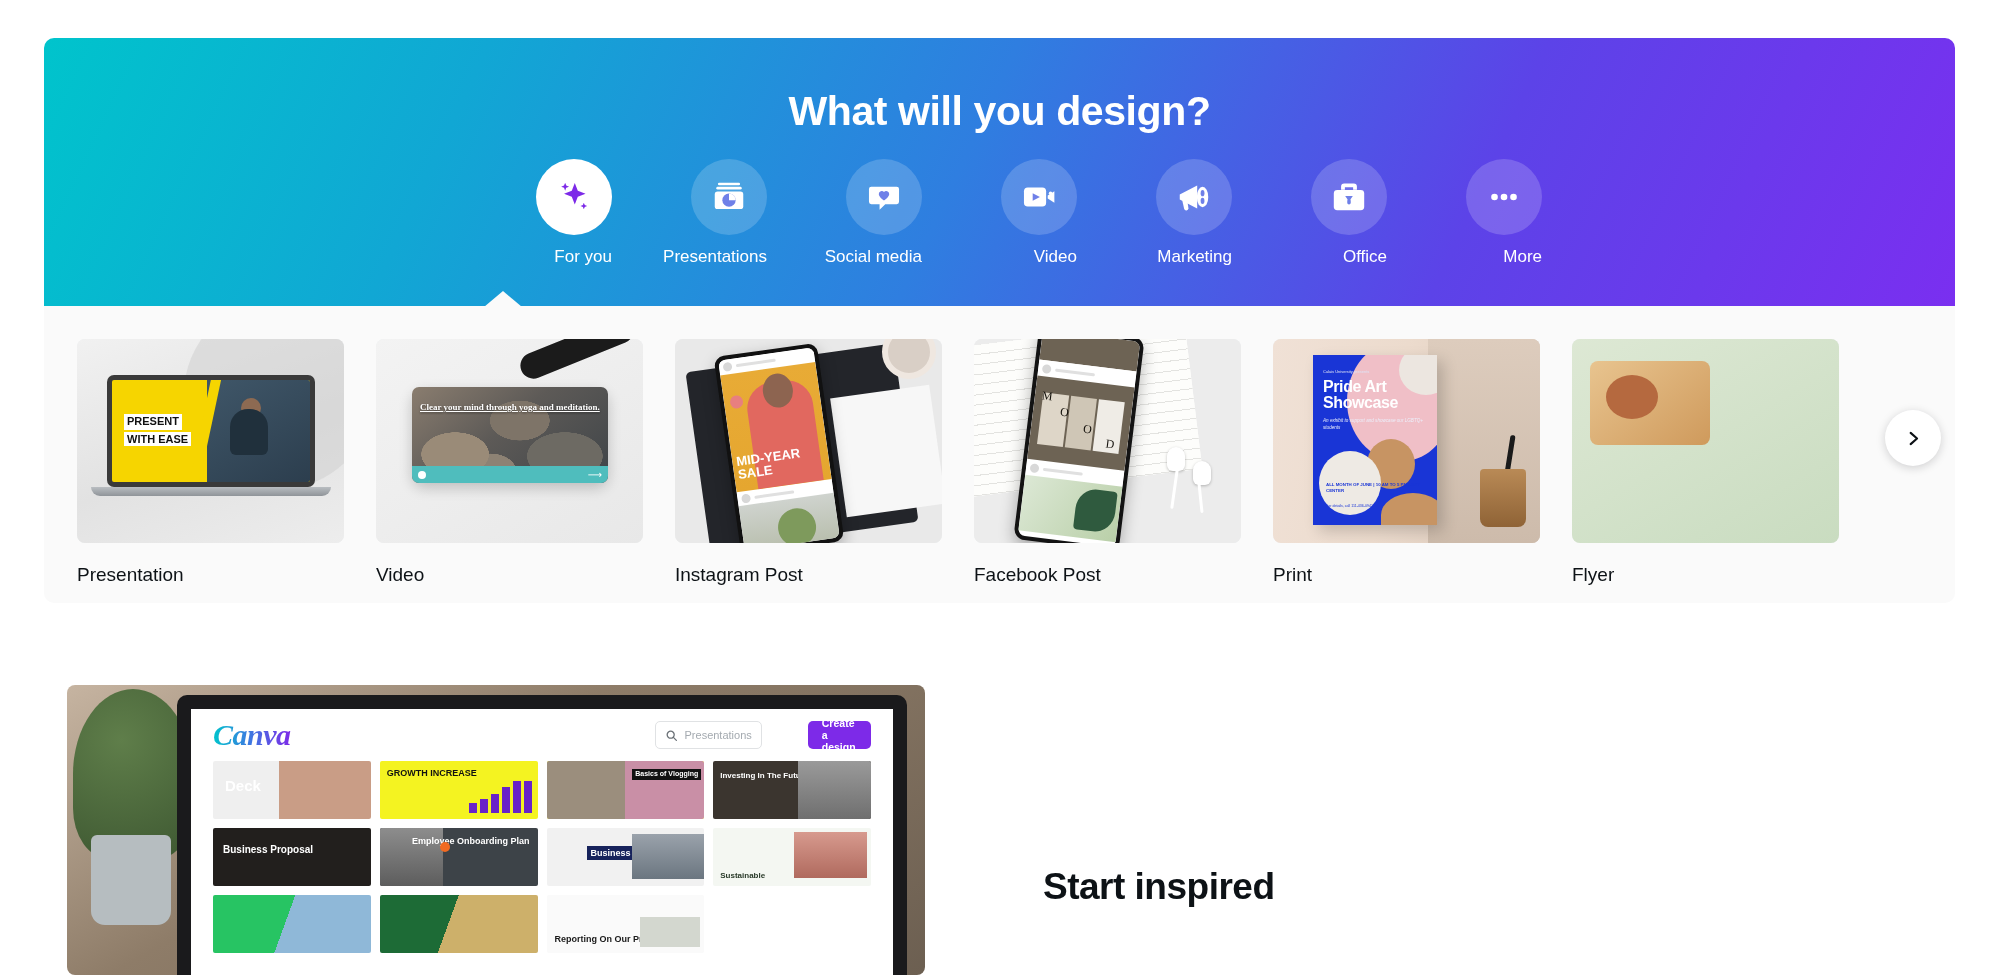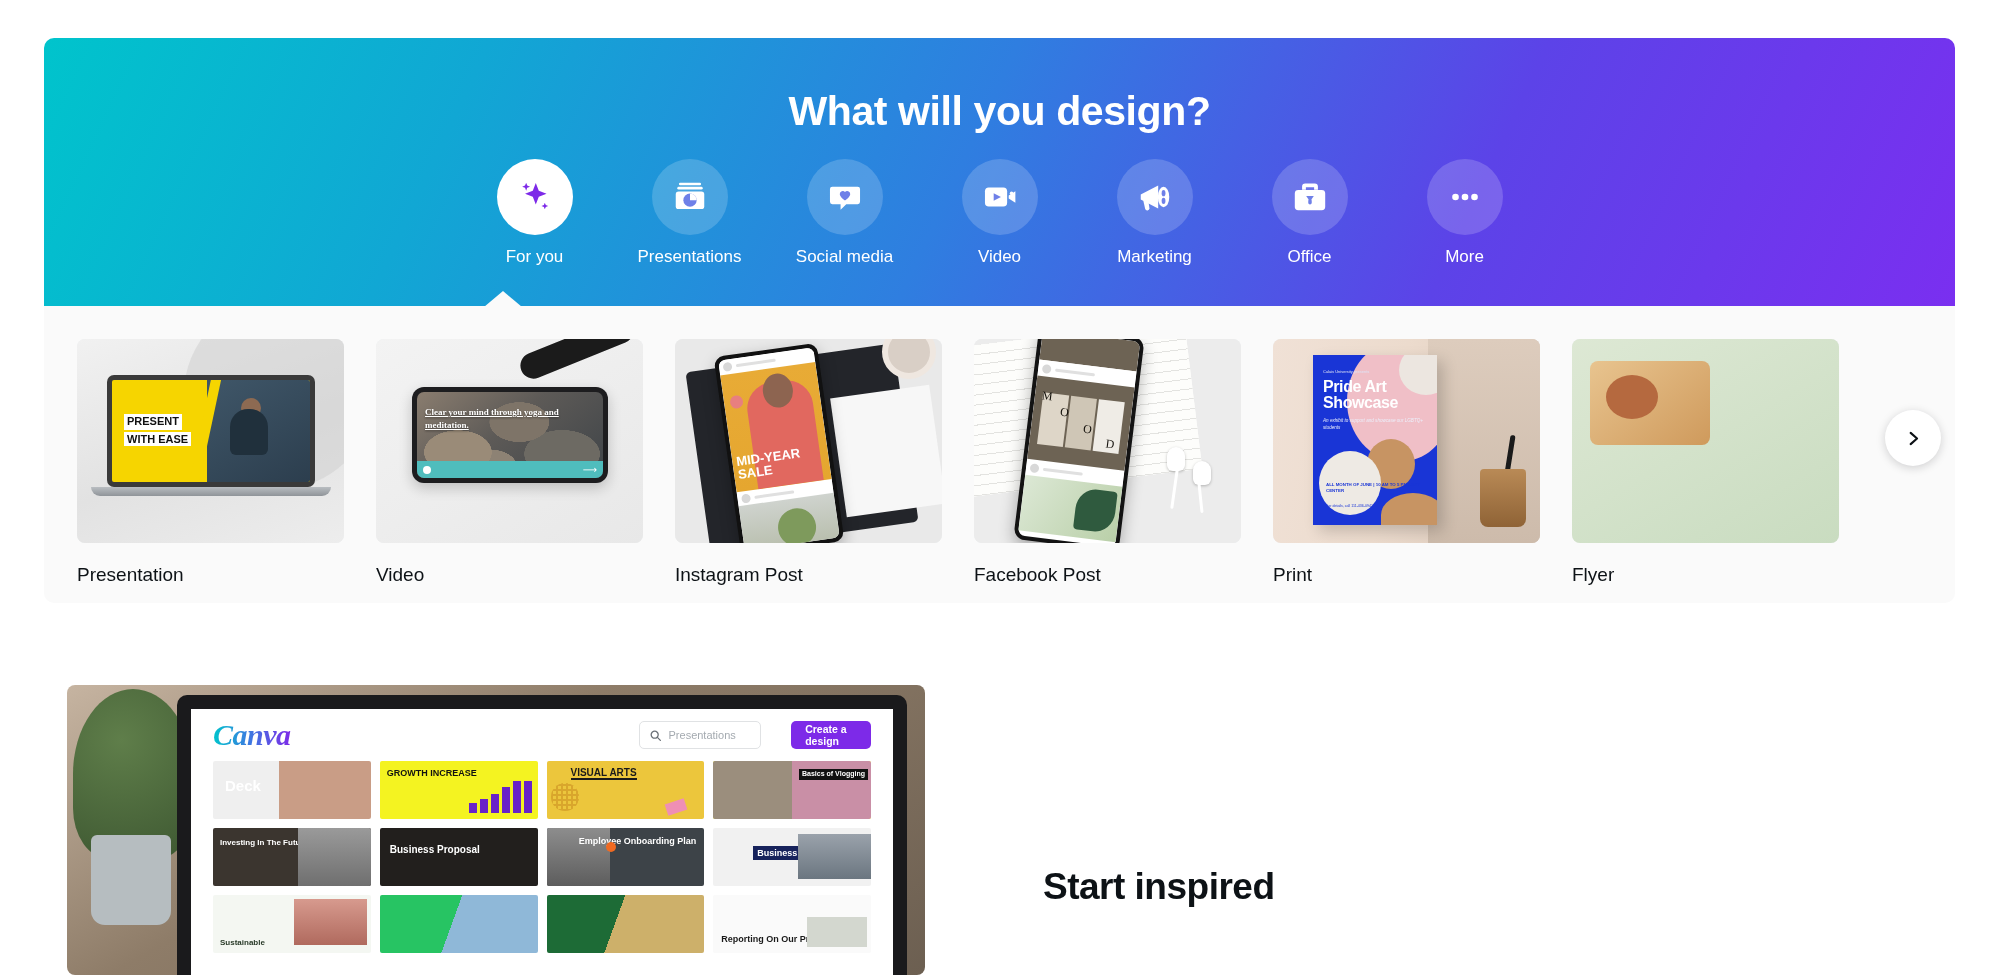--- a/index.html
+++ b/index.html
@@ -30,21 +30,21 @@
   .nav-row {
     display: flex;
     justify-content: center;
     gap: 0px;
     margin-top: 24px;
   }
   .nav-item {
     width: 155px;
     display: flex;
     flex-direction: column;
-    align-items: center;
+    align-items: flex-end;
     cursor: pointer;
   }
   .nav-circle {
     width: 76px; height: 76px;
     border-radius: 50%;
     background: rgba(255,255,255,0.18);
     display: flex; align-items: center; justify-content: center;
   }
   .nav-item.active .nav-circle { background: #ffffff; }
   .nav-circle svg { width: 38px; height: 38px; display: block; }
@@ -120,21 +120,21 @@
   .laptop-screen .photo::after{content:"";position:absolute;left:22%;top:28%;width:38px;height:46px;border-radius:18px 18px 6px 6px;background:#20303c;}
   .laptop-screen .photo::before{content:"";position:absolute;left:33%;top:18%;width:20px;height:20px;border-radius:50%;background:#8d6a52;}
   .laptop-screen .slash{position:absolute;left:44%;top:-10%;width:10px;height:130%;background:#f6d500;transform:rotate(12deg);}
   .pres-txt{position:absolute;left:12px;top:34px;font-size:11px;font-weight:bold;line-height:1.25;color:#111;background:#fff;padding:1px 3px;font-family:"Liberation Sans",sans-serif;}
   .pres-txt2{position:absolute;left:12px;top:52px;font-size:11px;font-weight:bold;color:#111;background:#fff;padding:1px 3px;}
   .laptop-base{position:absolute;left:14px;top:148px;width:240px;height:9px;border-radius:0 0 9px 9px;background:linear-gradient(#b9bdc1,#8f9499);}
 
   
   .vid-bg{background:linear-gradient(150deg,#f3f3f3,#e8e8e8);}
   .vid-pen{position:absolute;right:6px;top:-4px;width:120px;height:26px;background:#1b1b1b;border-radius:13px;transform:rotate(-22deg);}
-  .phone-h{position:absolute;left:36px;top:48px;width:196px;height:96px;background:#1d1d1f;border-radius:12px;padding:5px;box-shadow:0 5px 14px rgba(0,0,0,.2);}
+  .phone-h{position:absolute;left:36px;top:48px;width:196px;height:96px;background:#1d1d1f;border-radius:12px;box-shadow:0 5px 14px rgba(0,0,0,.2);}
   .phone-h-screen{width:100%;height:100%;border-radius:7px;overflow:hidden;position:relative;background:linear-gradient(140deg,#8a7d6f,#5d5a57 45%,#3f4448);}
   .rocks{position:absolute;inset:0;background:
      radial-gradient(ellipse 34px 22px at 22% 70%, #9a8b78 0 99%, transparent 100%),
      radial-gradient(ellipse 30px 20px at 55% 35%, #7e7468 0 99%, transparent 100%),
      radial-gradient(ellipse 38px 24px at 78% 72%, #6d6a63 0 99%, transparent 100%),
      radial-gradient(ellipse 26px 18px at 40% 88%, #8d8274 0 99%, transparent 100%);}
   .vid-txt{position:absolute;left:8px;top:14px;font-size:9px;line-height:1.45;font-weight:bold;color:#fff;font-family:"Liberation Serif",serif;text-decoration:underline;text-shadow:0 1px 2px rgba(0,0,0,.5);}
   .vid-bar{position:absolute;left:0;bottom:0;width:100%;height:17px;background:#4fbdbd;display:flex;align-items:center;padding:0 6px;justify-content:space-between;}
   .vid-bar .dot{width:8px;height:8px;border-radius:50%;background:#fff;}
   .vid-bar .arw{color:#fff;font-size:10px;}
@@ -226,21 +226,21 @@
     overflow: hidden;
     background: linear-gradient(150deg,#c6b4a1 0%,#8e7c68 40%,#6c5f51 100%);
   }
   .ins-plant{position:absolute;left:6px;top:4px;width:120px;height:170px;background:radial-gradient(circle at 40% 30%,#5f7e4a,#3d5731);border-radius:50% 50% 30% 30%;}
   .ins-pot{position:absolute;left:24px;top:150px;width:80px;height:90px;background:#b6bdc0;border-radius:6px 6px 14px 14px;}
   .ins-laptop{
     position:absolute;left:110px;top:10px;width:730px;height:300px;
     background:#1a1a1c;border-radius:10px 10px 0 0;padding:14px 14px 0 14px;
   }
   .ins-screen{width:100%;height:100%;background:#ffffff;overflow:hidden;position:relative;}
-  .ins-topbar{height:52px;display:flex;align-items:center;padding:0 22px;gap:18px;background:#fff;border-radius:19px;}
+  .ins-topbar{height:52px;display:flex;align-items:center;padding:0 22px;gap:34px;background:#fff;border-radius:19px;}
   .canva-logo{
     font-family:"Liberation Serif",serif;font-style:italic;font-weight:bold;font-size:30px;
     background:linear-gradient(90deg,#00c4cc 0%,#3b7ce0 45%,#7d2ae8 100%);
     -webkit-background-clip:text;background-clip:text;color:transparent;
     letter-spacing:-.5px;
   }
   .ins-search{
     margin-left:330px;width:175px;height:28px;border:1px solid #e0e2e4;border-radius:5px;
     display:flex;align-items:center;gap:7px;padding:0 9px;background:#fff;
   }
@@ -568,23 +568,20 @@
             <b>GROWTH INCREASE</b>
             <span class="bars">
                 <i style="height:10px"></i>
                 <i style="height:14px"></i>
                 <i style="height:19px"></i>
                 <i style="height:26px"></i>
                 <i style="height:32px"></i>
                 <i style="height:32px"></i>
               </span>
           </div>
-          <div class="tile t-visual">
-              <b>VISUAL ARTS</b>
-            </div>
           <div class="tile t-vlog">
               <i></i>
               <i></i>
               <b>Basics of Vlogging</b>
             </div>
 
           <div class="tile t-invest">
               <b>Investing In The Future of Healthcare</b>
             </div>
           <div class="tile t-prop">

